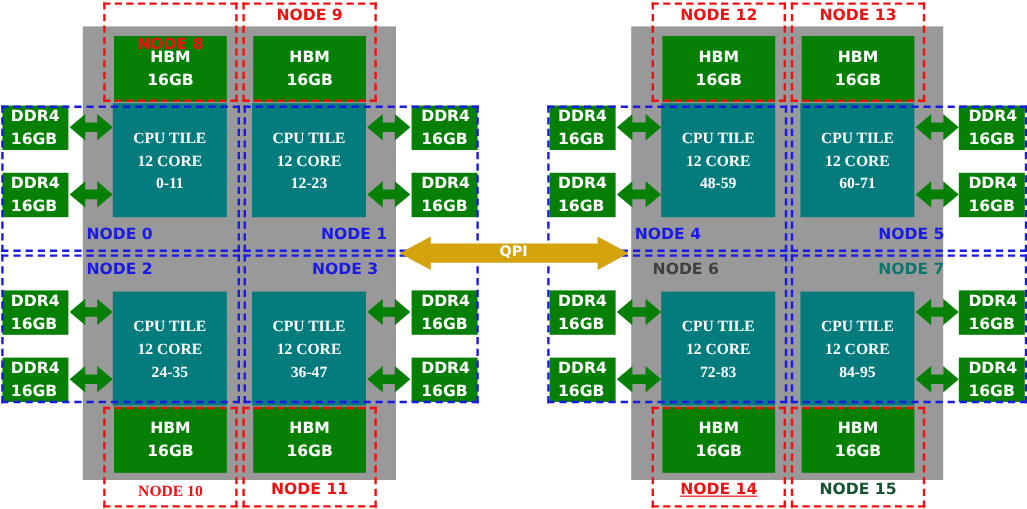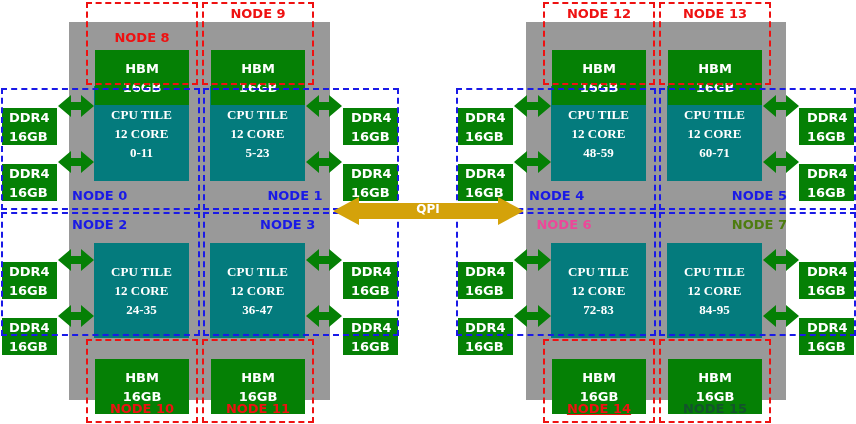--- a/index.html
+++ b/index.html
@@ -1,19 +1,19 @@
 <!DOCTYPE html>
 <html><head>
 <meta charset="utf-8">
 <style>
   html,body{margin:0;padding:0;background:#ffffff;}
   body{width:856px;height:424px;position:relative;overflow:hidden;font-family:"DejaVu Sans","Liberation Sans",sans-serif;}
   .abs{position:absolute;box-sizing:border-box;}
   .pkg{background:#999999;}
-  .hbm,.ddr{background:#058005;color:#fff;font-weight:bold;display:flex;flex-direction:column;align-items:center;justify-content:center;font-size:13px;line-height:19px;text-align:center;margin-top:20px;}
+  .hbm,.ddr{background:#058005;color:#fff;font-weight:bold;display:flex;flex-direction:column;align-items:center;justify-content:center;font-size:13px;line-height:19px;text-align:center;}
   .ddr{align-items:flex-start;padding-left:7px;}
   .ddr.right{align-items:flex-start;padding-left:8px;}
   .cpu{background:#047b7d;color:#fff;font-weight:bold;display:flex;flex-direction:column;align-items:center;justify-content:center;font-size:13px;line-height:19px;text-align:center;font-family:Liberation Serif, serif;}
   .redbox{border:2px dashed #ee1111;}
   .bluebox{border:2px dashed #1a1ae6;}
   .redlbl{color:#ee1111;font-weight:bold;font-size:13px;text-align:center;}
   .bluelbl{color:#1a1ae6;font-weight:bold;font-size:13px;}
   .qpi-label{color:#fff;font-weight:bold;font-size:12px;text-align:center;}
   svg.arrow{position:absolute;overflow:visible;}
 </style>
@@ -47,21 +47,21 @@
       <polygon points="0,11 13,0 13,7 23,7 23,0 36,11 23,22 23,15 13,15 13,22" fill="#058005"></polygon>
     </svg>
     <div class="abs cpu" style="left: 94px; top: 86px; width: 95px; height: 95px; background: rgb(4, 123, 125);">
       <span>CPU TILE</span>
       <span>12 CORE</span>
       <span>0-11</span>
     </div>
     <div class="abs cpu" style="left: 210px; top: 86px; width: 95px; height: 95px; background: rgb(4, 123, 125);">
       <span>CPU TILE</span>
       <span>12 CORE</span>
-      <span>5-23</span>
+      <span>12-23</span>
     </div>
     <div class="abs cpu" style="left: 94px; top: 243px; width: 95px; height: 95px; background: rgb(4, 123, 125);">
       <span>CPU TILE</span>
       <span>12 CORE</span>
       <span>24-35</span>
     </div>
     <div class="abs cpu" style="left: 210px; top: 243px; width: 95px; height: 95px; background: rgb(4, 123, 125);">
       <span>CPU TILE</span>
       <span>12 CORE</span>
       <span>36-47</span>
@@ -112,21 +112,21 @@
     </div>
     <div class="abs ddr right" style="left: 343px; top: 298px; width: 55px; height: 37px; background: rgb(5, 128, 5);">
       <span>DDR4</span>
       <span>16GB</span>
     </div>
     <div class="abs redbox" style="left: 86px; top: 2px; width: 112px; height: 83px; border-color: rgb(238, 17, 17);"></div>
     <div class="abs redlbl" style="left: 86px; top: 6px; width: 112px; height: 18px; color: rgb(238, 17, 17); margin-top: 24px;">NODE 8</div>
     <div class="abs redbox" style="left: 202px; top: 2px; width: 112px; height: 83px; border-color: rgb(238, 17, 17);"></div>
     <div class="abs redlbl" style="left: 202px; top: 6px; width: 112px; height: 18px; color: rgb(238, 17, 17);">NODE 9</div>
     <div class="abs redbox" style="left: 86px; top: 339px; width: 112px; height: 84px; border-color: rgb(238, 17, 17);"></div>
-    <div class="abs redlbl" style="left: 86px; top: 401px; width: 112px; height: 18px; color: rgb(238, 17, 17);">NODE 10</div>
+    <div class="abs redlbl" style="left: 86px; top: 401px; width: 112px; height: 18px; color: rgb(238, 17, 17); font-family: Liberation Serif, serif;">NODE 10</div>
     <div class="abs redbox" style="left: 202px; top: 339px; width: 112px; height: 84px; border-color: rgb(238, 17, 17);"></div>
     <div class="abs redlbl" style="left: 202px; top: 401px; width: 112px; height: 18px; color: rgb(238, 17, 17);">NODE 11</div>
     <div class="abs bluebox" style="left: 1px; top: 88px; width: 199px; height: 122px; border-color: rgb(26, 26, 230);"></div>
     <div class="abs bluelbl" style="left: 72px; top: 188px; width: 70px; height: 18px; text-align: left; color: rgb(26, 26, 230);">NODE 0</div>
     <div class="abs bluebox" style="left: 203px; top: 88px; width: 196px; height: 122px; border-color: rgb(26, 26, 230);"></div>
     <div class="abs bluelbl" style="left: 260px; top: 188px; width: 70px; height: 18px; text-align: center; color: rgb(26, 26, 230);">NODE 1</div>
     <div class="abs bluebox" style="left: 1px; top: 212px; width: 199px; height: 124px; border-color: rgb(26, 26, 230);"></div>
     <div class="abs bluelbl" style="left: 72px; top: 217px; width: 70px; height: 18px; text-align: left; color: rgb(26, 26, 230);">NODE 2</div>
     <div class="abs bluebox" style="left: 203px; top: 212px; width: 196px; height: 124px; border-color: rgb(26, 26, 230);"></div>
     <div class="abs bluelbl" style="left: 260px; top: 217px; width: 70px; height: 18px; text-align: left; color: rgb(26, 26, 230);">NODE 3</div>
@@ -229,20 +229,20 @@
     <div class="abs redlbl" style="left: 659px; top: 6px; width: 112px; height: 18px; color: rgb(238, 17, 17);">NODE 13</div>
     <div class="abs redbox" style="left: 543px; top: 339px; width: 112px; height: 84px; border-color: rgb(238, 17, 17);"></div>
     <div class="abs redlbl" style="left: 543px; top: 401px; width: 112px; height: 18px; color: rgb(238, 17, 17); text-decoration: underline;">NODE 14</div>
     <div class="abs redbox" style="left: 659px; top: 339px; width: 112px; height: 84px; border-color: rgb(238, 17, 17);"></div>
     <div class="abs redlbl" style="left: 659px; top: 401px; width: 112px; height: 18px; color: #14532d;">NODE 15</div>
     <div class="abs bluebox" style="left: 456px; top: 88px; width: 200px; height: 122px; border-color: rgb(26, 26, 230);"></div>
     <div class="abs bluelbl" style="left: 529px; top: 188px; width: 70px; height: 18px; text-align: left; color: rgb(26, 26, 230);">NODE 4</div>
     <div class="abs bluebox" style="left: 659px; top: 88px; width: 197px; height: 122px; border-color: rgb(26, 26, 230);"></div>
     <div class="abs bluelbl" style="left: 717px; top: 188px; width: 70px; height: 18px; text-align: right; color: rgb(26, 26, 230);">NODE 5</div>
     <div class="abs bluebox" style="left: 456px; top: 212px; width: 200px; height: 124px; border-color: rgb(26, 26, 230);"></div>
-    <div class="abs bluelbl" style="left: 529px; top: 217px; width: 70px; height: 18px; text-align: center; color: #ec4899;">NODE 6</div>
+    <div class="abs bluelbl" style="left: 529px; top: 217px; width: 70px; height: 18px; text-align: right; color: #404040;">NODE 6</div>
     <div class="abs bluebox" style="left: 659px; top: 212px; width: 197px; height: 124px; border-color: rgb(26, 26, 230);"></div>
-    <div class="abs bluelbl" style="left: 717px; top: 217px; width: 70px; height: 18px; text-align: right; color: #4d7c0f;">NODE 7</div>
+    <div class="abs bluelbl" style="left: 717px; top: 217px; width: 70px; height: 18px; text-align: right; color: #0f766e;">NODE 7</div>
     <svg class="arrow" width="191" height="28" style="left: 333px; top: 197px;">
       <polygon points="0,14 26,0 26,6 165,6 165,0 191,14 165,28 165,22 26,22 26,28" fill="#d4a20a"></polygon>
     </svg>
     <div class="abs qpi-label" style="left: 400px; top: 202px; width: 56px; height: 18px;">QPI</div>
   </div>
 
 </body></html>

